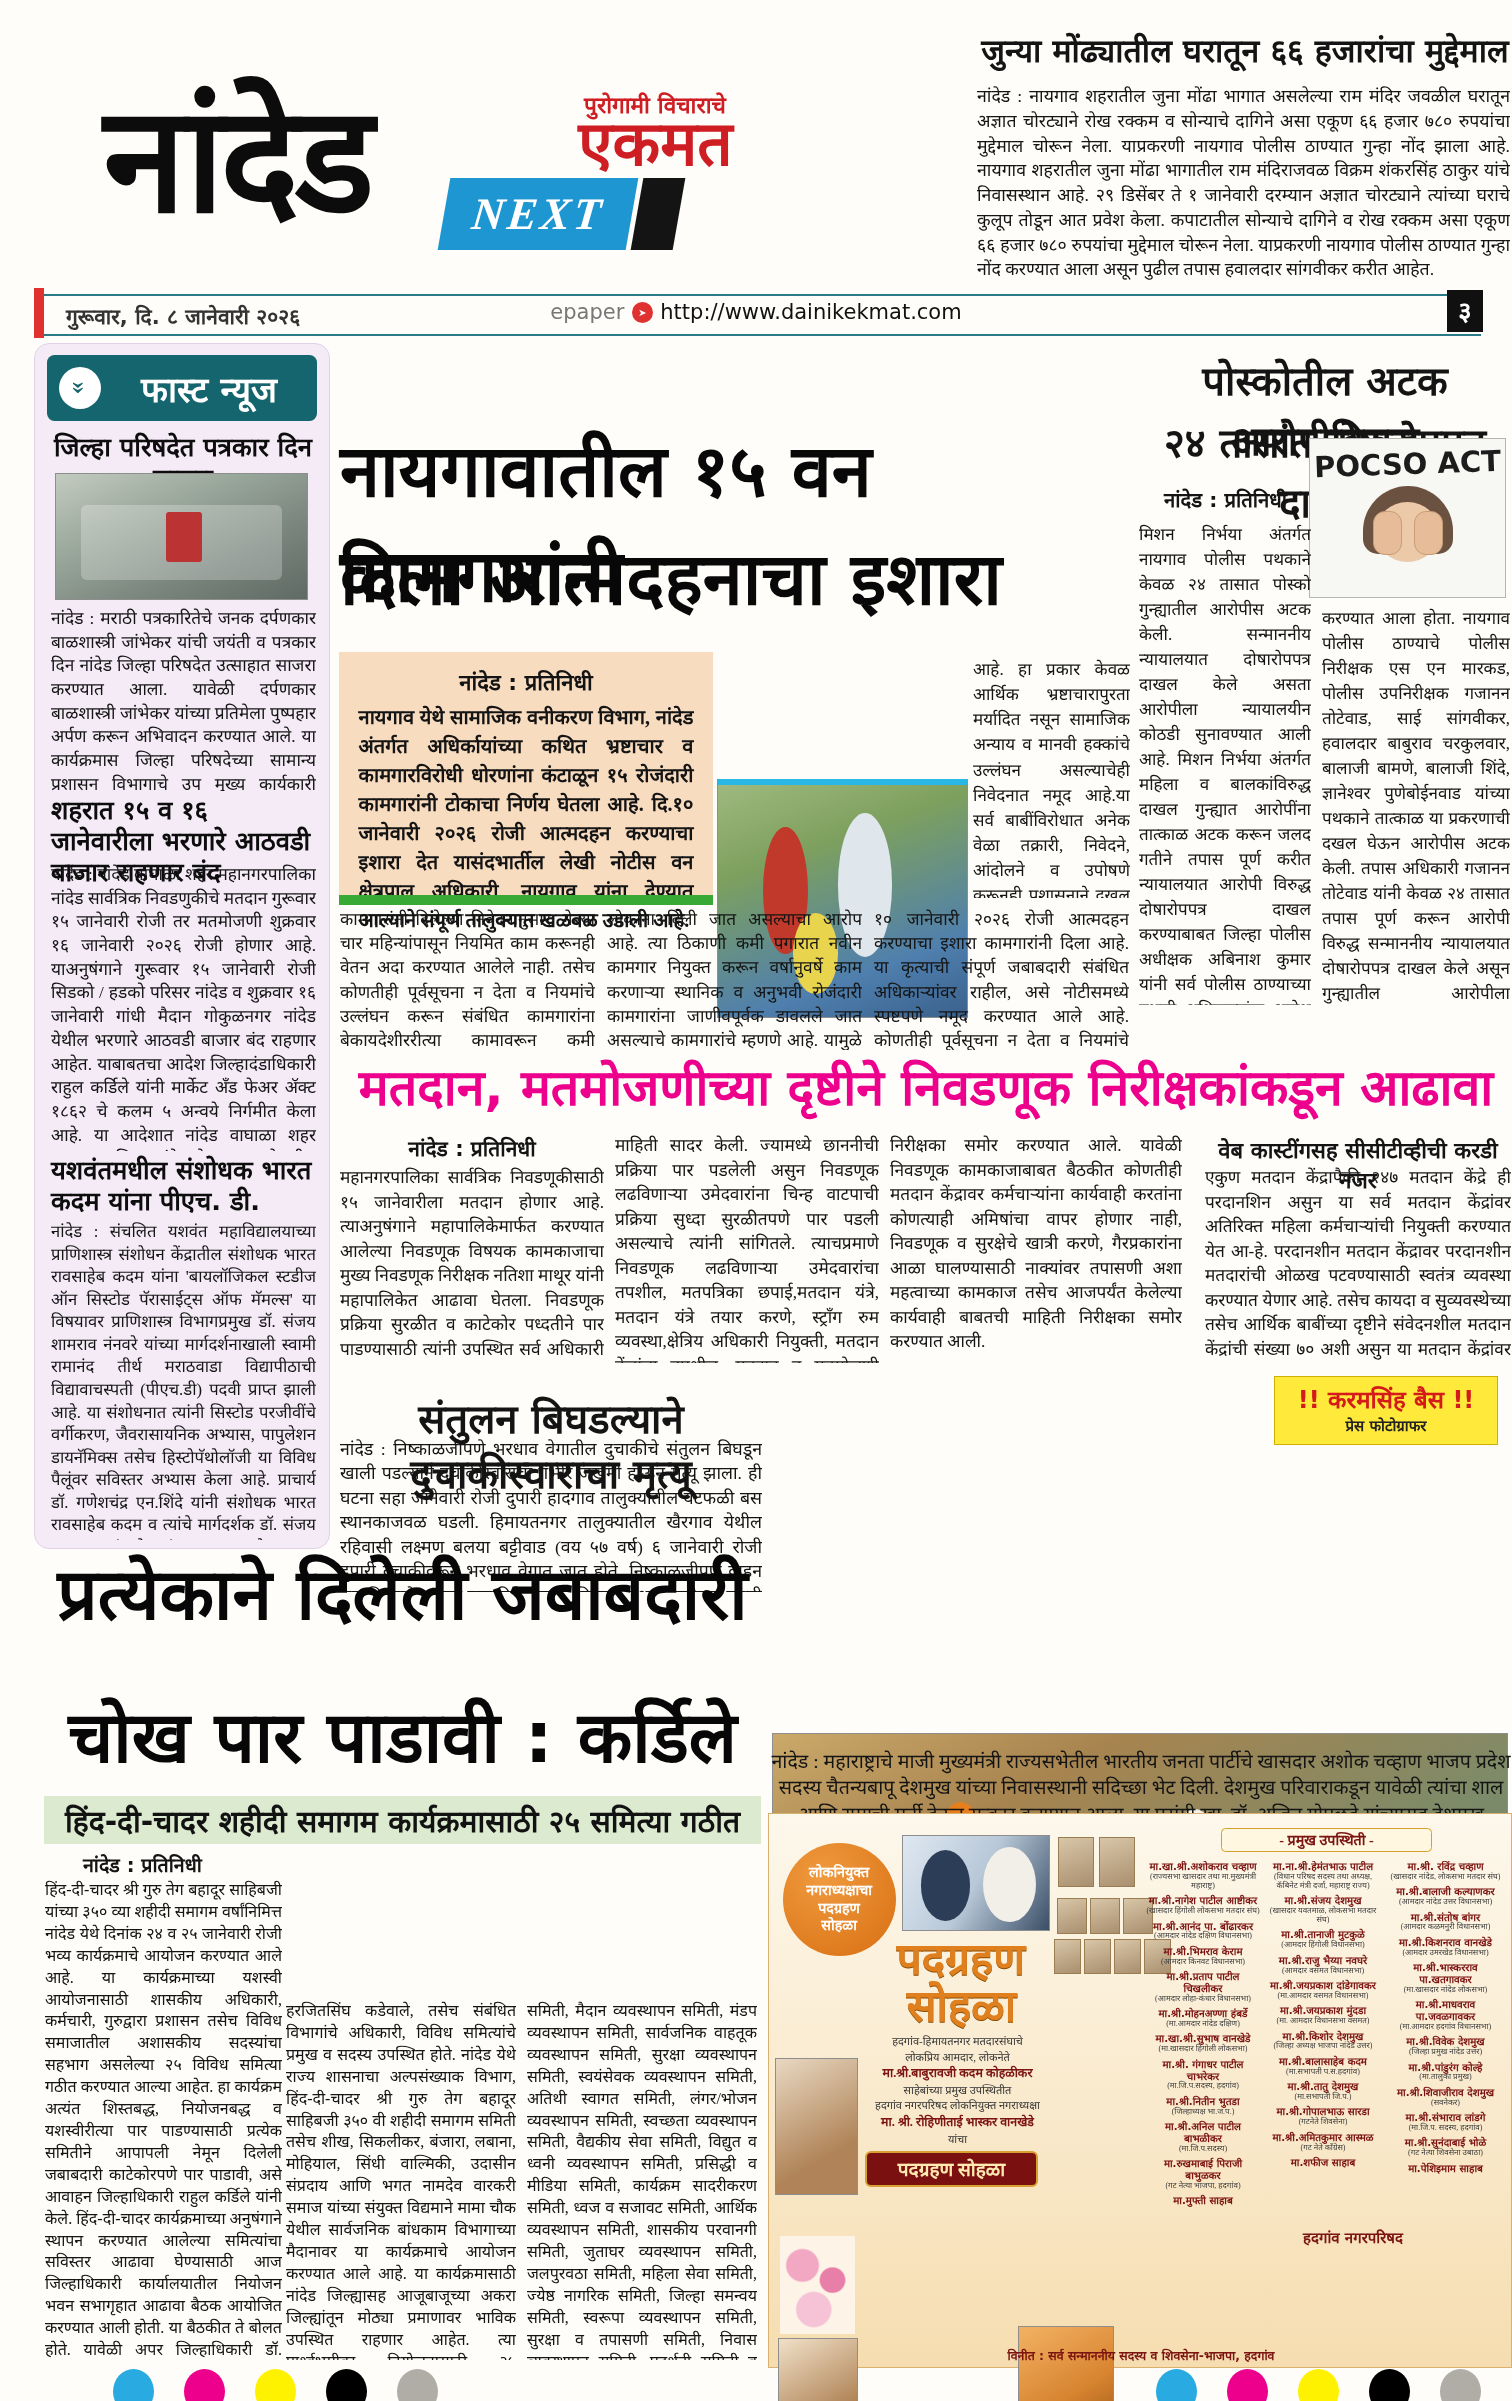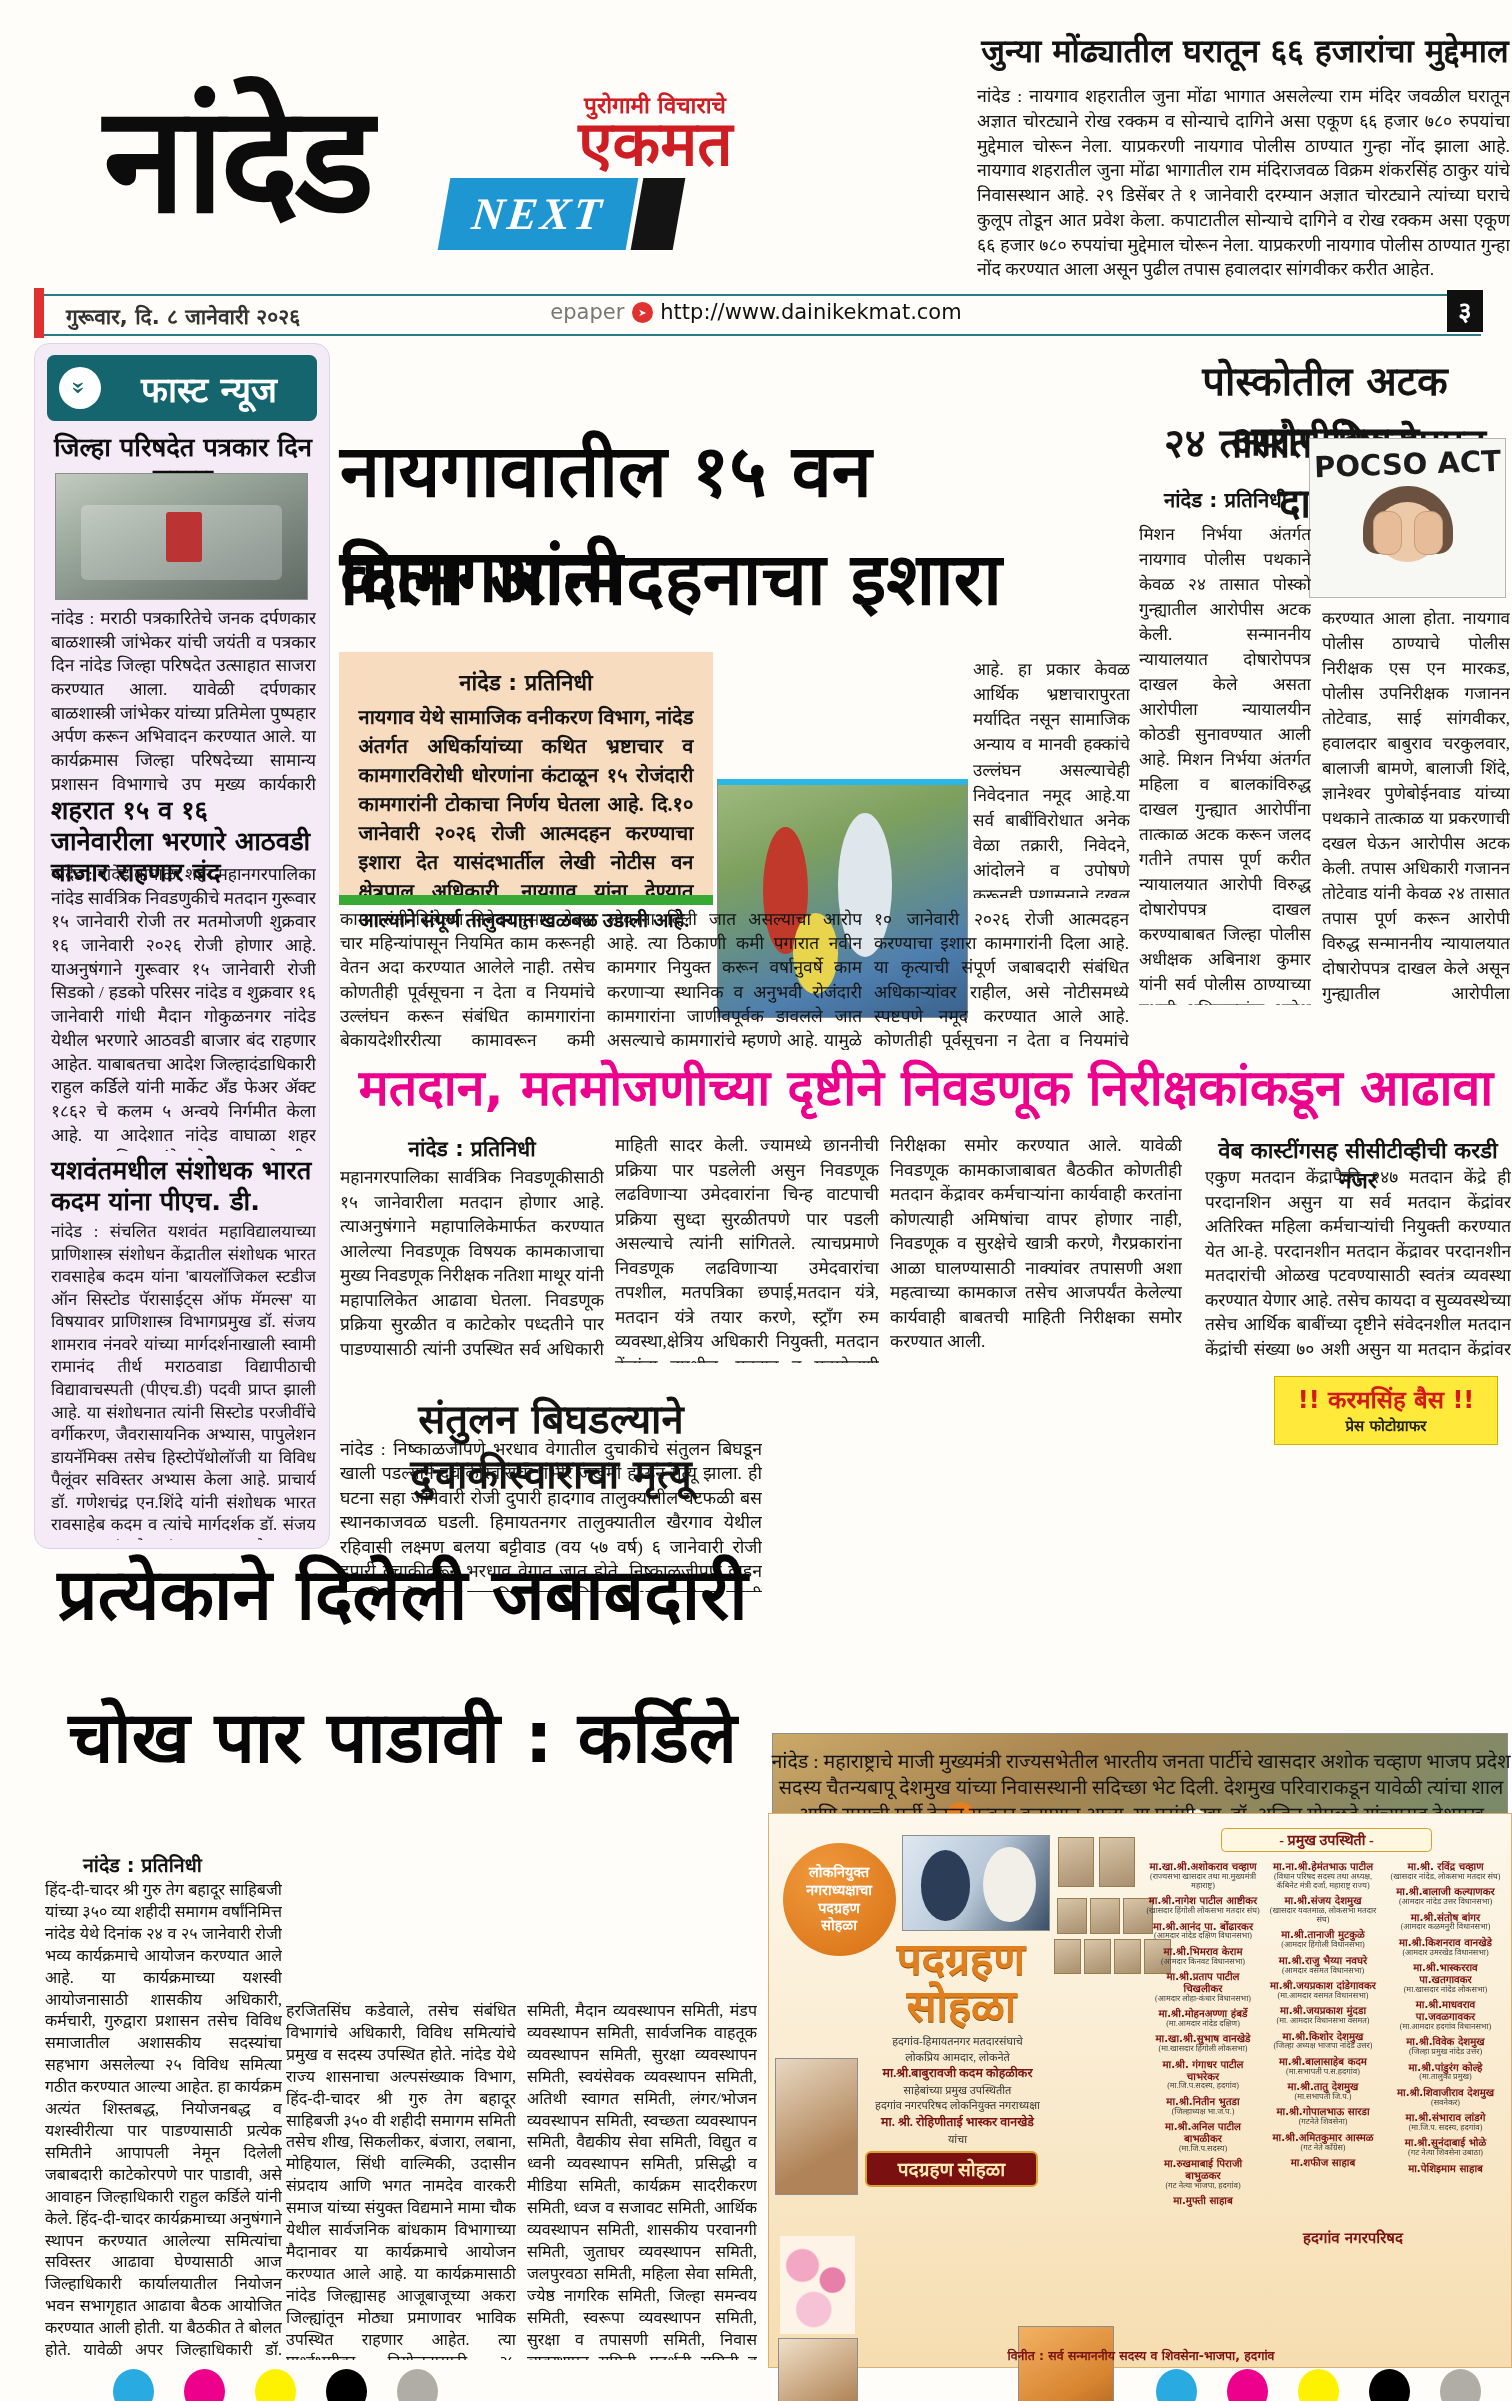--- a/index.html
+++ b/index.html
@@ -186,20 +186,23 @@
   </div>
   <div id="bais-badge" class="abs" style="left:1274px;top:1376px;width:224px;height:69px">
     <div class="t1 sans">!! करमसिंह बैस !!</div>
     <div class="t2 sans">प्रेस फोटोग्राफर</div>
   </div>
   <div class="abs caption" style="left:770px;top:1749px;width:742px;height:65px">नांदेड : महाराष्ट्राचे माजी   मुख्यमंत्री राज्यसभेतील भारतीय जनता पार्टीचे खासदार अशोक चव्हाण भाजप प्रदेश सदस्य चैतन्यबापू देशमुख यांच्या निवासस्थानी सदिच्छा भेट दिली. देशमुख परिवाराकडून यावेळी त्यांचा शाल आणि रामाची मूर्ती देऊन सत्कार करण्यात आला. या प्रसंगी खा. डॉ. अजित गोपछडे यांच्यासह देशमुख कुटुंबातील सदस्य.</div>
 
   <div class="abs sans kard" style="left:44px;top:1550px;width:717px">प्रत्येकाने दिलेली जबाबदारी</div>
   <div class="abs sans kard" style="left:44px;top:1693px;width:717px">चोख पार पाडावी : कर्डिले</div>
 
+  <div id="green-band" class="abs" style="left:44px;top:1796px;width:717px;height:48px">
+    <span class="sans">हिंद-दी-चादर शहीदी समागम कार्यक्रमासाठी २५ समित्या गठीत</span>
+  </div>
   <div class="abs sans bold" style="left:83px;top:1851px;font-size:19.6px">नांदेड : प्रतिनिधी</div>
   <div class="abs jt" style="left:45px;top:1879px;width:237px;height:482px;font-size:16px;line-height:1.37">हिंद-दी-चादर श्री गुरु तेग बहादूर साहिबजी यांच्या ३५० व्या शहीदी समागम वर्षांनिमित्त नांदेड येथे दिनांक २४ व २५ जानेवारी रोजी भव्य कार्यक्रमाचे आयोजन करण्यात आले आहे. या कार्यक्रमाच्या यशस्वी आयोजनासाठी शासकीय अधिकारी, कर्मचारी, गुरुद्वारा प्रशासन तसेच विविध समाजातील अशासकीय सदस्यांचा सहभाग असलेल्या २५ विविध समित्या गठीत करण्यात आल्या आहेत. हा कार्यक्रम अत्यंत शिस्तबद्ध, नियोजनबद्ध व यशस्वीरीत्या पार पाडण्यासाठी प्रत्येक समितीने आपापली नेमून दिलेली जबाबदारी काटेकोरपणे पार पाडावी, असे आवाहन जिल्हाधिकारी राहुल कर्डिले यांनी केले. हिंद-दी-चादर कार्यक्रमाच्या अनुषंगाने स्थापन करण्यात आलेल्या समित्यांचा सविस्तर आढावा घेण्यासाठी आज जिल्हाधिकारी कार्यालयातील नियोजन भवन सभागृहात आढावा बैठक आयोजित करण्यात आली होती. या बैठकीत ते बोलत होते. यावेळी अपर जिल्हाधिकारी डॉ. रत्नाकर गायकवाड, निवासी उपजिल्हाधिकारी किरण अंबेकर, मुख्यमंत्री कार्यालयाचे जगदीश सकवान, मुख्यमंत्री सहायता निधी राज्य समन्वयक डॉ. रितेश पाटील, गुरुद्वारा बोर्डाचे अधीक्षक</div>
 
   <div class="abs jt" style="left:286px;top:2000px;width:230px;height:360px;font-size:16px;line-height:1.37">हरजितसिंघ कडेवाले, तसेच संबंधित विभागांचे अधिकारी, विविध समित्यांचे प्रमुख व सदस्य उपस्थित होते. नांदेड येथे राज्य शासनाचा अल्पसंख्याक विभाग, हिंद-दी-चादर श्री गुरु तेग बहादूर साहिबजी ३५० वी शहीदी समागम समिती तसेच शीख, सिकलीकर, बंजारा, लबाना, मोहियाल, सिंधी वाल्मिकी, उदासीन संप्रदाय आणि भगत नामदेव वारकरी समाज यांच्या संयुक्त विद्यमाने मामा चौक येथील सार्वजनिक बांधकाम विभागाच्या मैदानावर या कार्यक्रमाचे आयोजन करण्यात आले आहे. या कार्यक्रमासाठी नांदेड जिल्ह्यासह आजूबाजूच्या अकरा जिल्ह्यांतून मोठ्या प्रमाणावर भाविक उपस्थित राहणार आहेत. त्या पार्श्वभूमीवर नियोजनासाठी २५ समित्यांची स्थापना करण्यात आली आहे. कार्यक्रम नियोजनासाठी जागरण व्यवस्थापन</div>
   <div class="abs jt" style="left:527px;top:2000px;width:230px;height:360px;font-size:16px;line-height:1.37">समिती, मैदान व्यवस्थापन समिती, मंडप व्यवस्थापन समिती, सार्वजनिक वाहतूक व्यवस्थापन समिती, सुरक्षा व्यवस्थापन समिती, स्वयंसेवक व्यवस्थापन समिती, अतिथी स्वागत समिती, लंगर/भोजन व्यवस्थापन समिती, स्वच्छता व्यवस्थापन समिती, वैद्यकीय सेवा समिती, विद्युत व ध्वनी व्यवस्थापन समिती, प्रसिद्धी व मीडिया समिती, कार्यक्रम सादरीकरण समिती, ध्वज व सजावट समिती, आर्थिक व्यवस्थापन समिती, शासकीय परवानगी समिती, जुताघर व्यवस्थापन समिती, जलपुरवठा समिती, महिला सेवा समिती, ज्येष्ठ नागरिक समिती, जिल्हा समन्वय समिती, स्वरूपा व्यवस्थापन समिती, सुरक्षा व तपासणी समिती, निवास व्यवस्थापन समिती, प्रदर्शनी समिती व राखीव समिती या गठीत करण्यात आल्या आहेत. यांच्यावर कामाची जबाबदारी निश्चित करण्यात आली आहे.</div>
 
   <div id="ad" class="abs" style="left:768px;top:1813px;width:744px;height:555px">
 
     <div id="ad-badge" class="abs" style="left:13.6px;top:29px;width:113px;height:113px">
 

